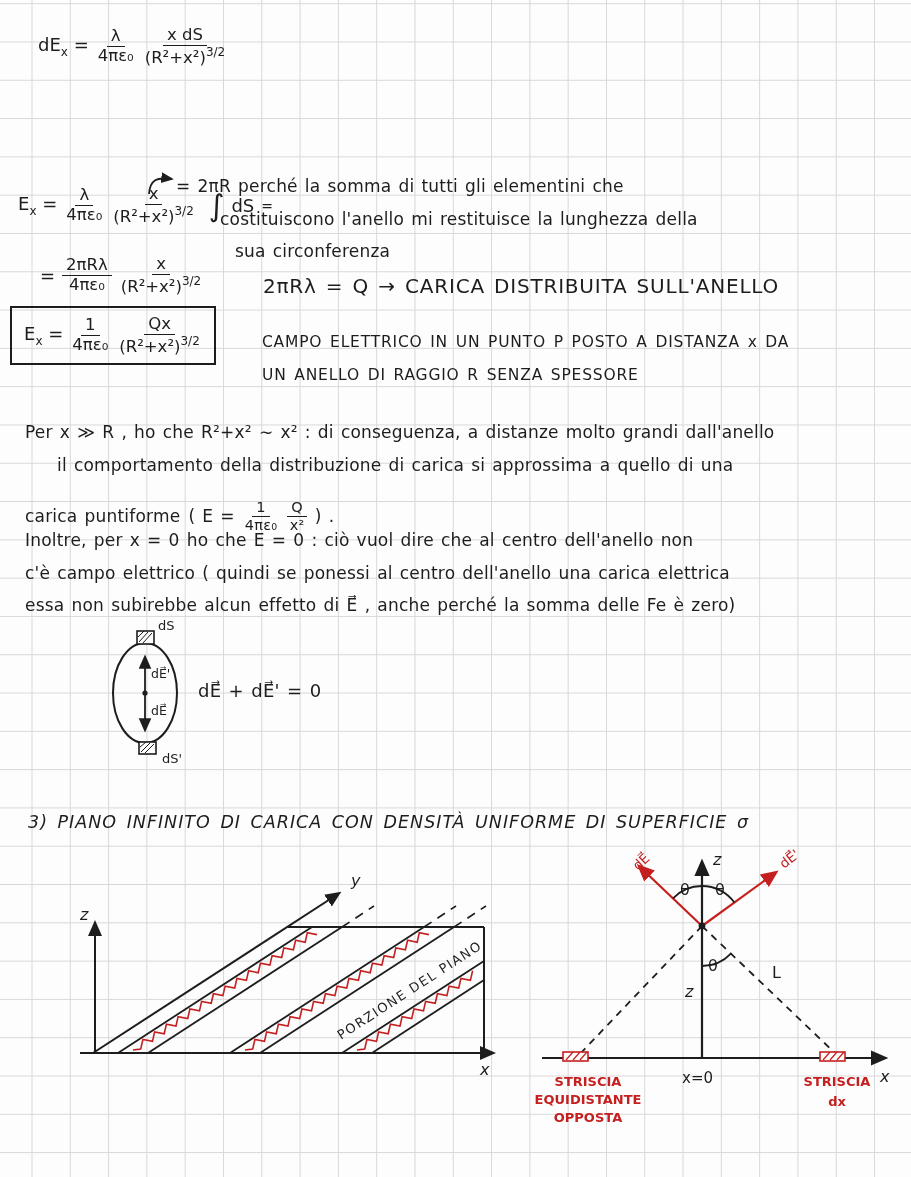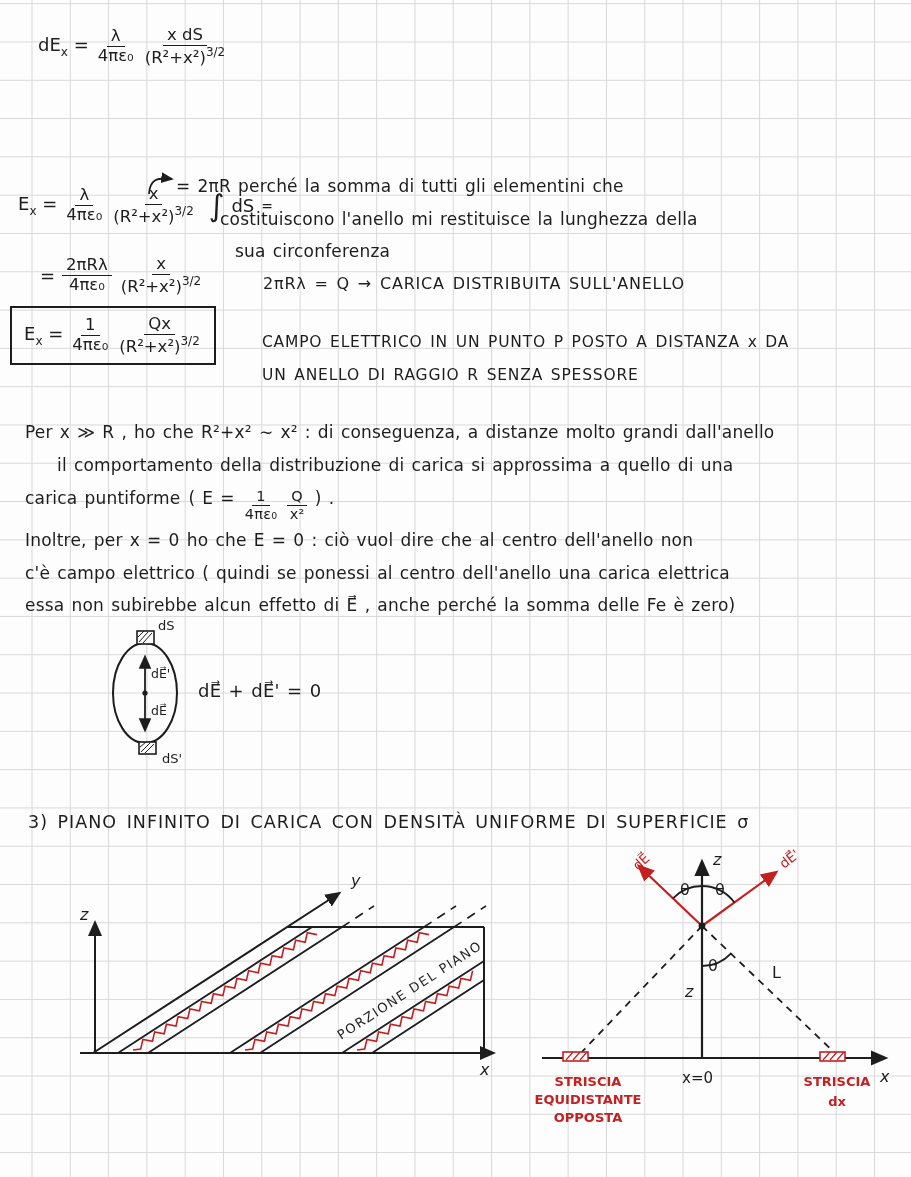--- a/index.html
+++ b/index.html
@@ -77,42 +77,42 @@
     <span>=</span>
     <span class="frac">
         <span class="fn">2πRλ</span>
         <span class="fd">4πε₀</span>
       </span>
     <span class="frac">
         <span class="fn">x</span>
         <span class="fd"><span>(R²+x²)</span><sup class="exp">3/2</sup></span>
       </span>
   </div>
-  <div class="abs caps" style="left:263px;top:274px;font-size:16px;">2πRλ = Q → CARICA DISTRIBUITA SULL'ANELLO</div>
+  <div class="abs caps" style="left:263px;top:274px;font-size:20px;">2πRλ = Q → CARICA DISTRIBUITA SULL'ANELLO</div>
 
   <div class="abs fbox" style="left:10px;top:306px;">
     <div class="eqrow">
       <span><span>E</span><sub class="idx">x</sub> <span>=</span></span>
       <span class="frac">
           <span class="fn">1</span>
           <span class="fd">4πε₀</span>
         </span>
       <span class="frac">
           <span class="fn">Qx</span>
           <span class="fd"><span>(R²+x²)</span><sup class="exp">3/2</sup></span>
         </span>
     </div>
   </div>
   <div class="abs caps" style="left:262px;top:333px;">CAMPO ELETTRICO IN UN PUNTO P POSTO A DISTANZA x DA</div>
   <div class="abs caps" style="left:262px;top:366px;">UN ANELLO DI RAGGIO R SENZA SPESSORE</div>
 
   <div class="abs" style="left:25px;top:422px;">
     <div class="hw" style="height:33px;">Per x ≫ R , ho che R²+x² ∼ x² : di conseguenza, a distanze molto grandi dall'anello</div>
     <div class="hw" style="height:33px;margin-left:32px;">il comportamento della distribuzione di carica si approssima a quello di una</div>
-    <div class="hw" style="display:flex;align-items:flex-start;gap:8px;height:40px;">
+    <div class="hw" style="display:flex;align-items:center;gap:8px;height:40px;margin-top:8px;">
       <span>carica puntiforme</span>
       <span>( E =</span>
       <span class="frac" style="font-size:14.5px;">
           <span class="fn">1</span>
           <span class="fd">4πε₀</span>
         </span>
       <span class="frac" style="font-size:14.5px;">
           <span class="fn">Q</span>
           <span class="fd">x²</span>
         </span>
@@ -145,21 +145,21 @@
     <text x="67" y="147" font-size="13">dS'</text>
     <line x1="50" y1="77" x2="50" y2="42" stroke="#1d1d1d" stroke-width="1.8" marker-end="url(#ah1)"></line>
     <line x1="50" y1="77" x2="50" y2="113" stroke="#1d1d1d" stroke-width="1.8" marker-end="url(#ah1)"></line>
     <circle cx="50" cy="77" r="2.6" fill="#1d1d1d"></circle>
     <text x="56" y="62" font-size="12.5">dE⃗'</text>
     <text x="56" y="99" font-size="12.5">dE⃗</text>
   </svg>
   <div class="abs hw" style="left:198px;top:680px;font-size:18px;">dE⃗ + dE⃗' = 0</div>
 
 
-  <div class="abs heading" style="left:28px;top:812px;">3) PIANO INFINITO DI CARICA CON DENSITÀ UNIFORME DI SUPERFICIE σ</div>
+  <div class="abs heading" style="left:28px;top:812px;font-style:italic;">3) PIANO INFINITO DI CARICA CON DENSITÀ UNIFORME DI SUPERFICIE σ</div>
 
   <svg class="abs" style="left:60px;top:862px;" width="452" height="250" viewBox="0 0 452 250">
     <defs>
       <marker id="ah2" markerWidth="9" markerHeight="9" refX="6" refY="3.5" orient="auto">
           <path d="M0,0 L8,3.5 L0,7 z" fill="#1d1d1d"></path>
         </marker>
     </defs>
 
     <line x1="35" y1="191" x2="35" y2="62" stroke="#1d1d1d" stroke-width="2" marker-end="url(#ah2)"></line>
     <text x="20" y="58" font-size="16" font-style="italic">z</text>

